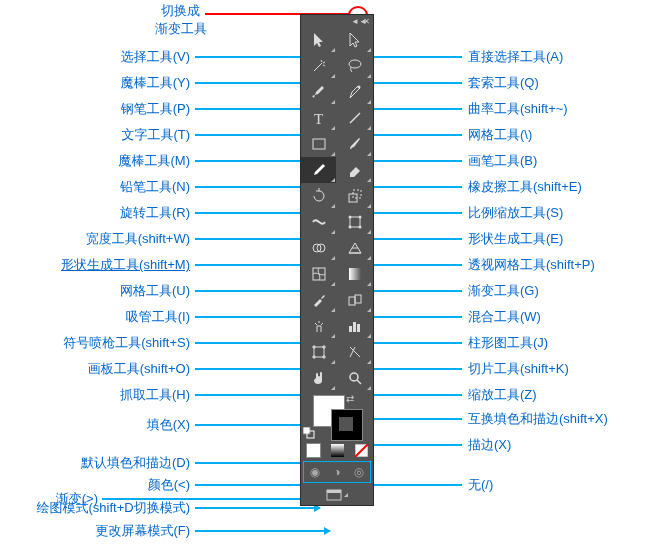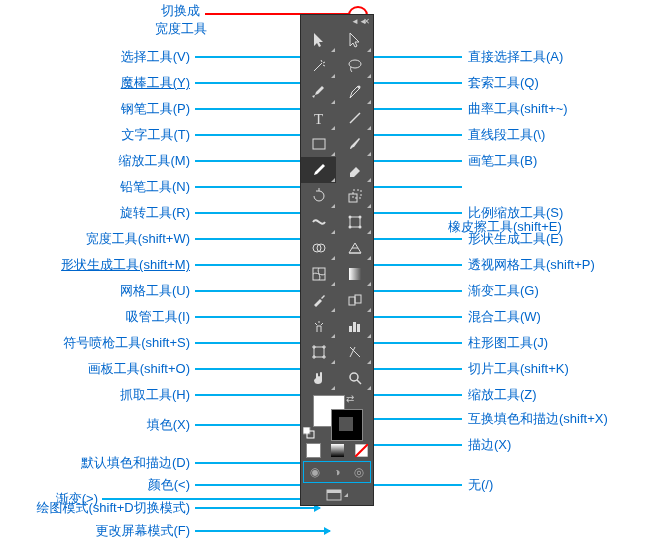--- a/index.html
+++ b/index.html
@@ -30,34 +30,34 @@
 .mini{flex:1;display:flex;align-items:center;justify-content:center}
 .mini-sw{width:13px;height:13px}
 .mode-row{display:flex;height:20px;background:#535353;border:1px solid #00aeef;margin:2px}
 .mode{flex:1;display:flex;align-items:center;justify-content:center;color:#aaa;font-size:12px}
 svg{display:block}
 </style>
 </head>
 <body>
 
 <div class="hdr" style="left:161px;top:2px">切换成</div>
-<div class="hdr" style="left:155px;top:20px">宽度工具</div>
+<div class="hdr" style="left:155px;top:20px">渐变工具</div>
 <div class="red-line" style="left:205px;top:13px;width:145px"></div>
 <div class="red-circle" style="left:348px;top:6px"></div>
 
 <div id="left-labels">
     <div class="label label-l" style="right: 468px; top: 48px;">选择工具(V)</div>
     <div class="arrow" style="left: 195px; top: 56px; width: 123px;"></div>
-    <div class="label label-l" style="right: 468px; top: 74px; text-decoration: underline;">魔棒工具(Y)</div>
+    <div class="label label-l" style="right: 468px; top: 74px;">魔棒工具(Y)</div>
     <div class="arrow" style="left: 195px; top: 82px; width: 123px;"></div>
     <div class="label label-l" style="right: 468px; top: 100px;">钢笔工具(P)</div>
     <div class="arrow" style="left: 195px; top: 108px; width: 123px;"></div>
     <div class="label label-l" style="right: 468px; top: 126px;">文字工具(T)</div>
     <div class="arrow" style="left: 195px; top: 134px; width: 123px;"></div>
-    <div class="label label-l" style="right: 468px; top: 152px;">缩放工具(M)</div>
+    <div class="label label-l" style="right: 468px; top: 152px;">魔棒工具(M)</div>
     <div class="arrow" style="left: 195px; top: 160px; width: 123px;"></div>
     <div class="label label-l" style="right: 468px; top: 178px;">铅笔工具(N)</div>
     <div class="arrow" style="left: 195px; top: 186px; width: 123px;"></div>
     <div class="label label-l" style="right: 468px; top: 204px;">旋转工具(R)</div>
     <div class="arrow" style="left: 195px; top: 212px; width: 123px;"></div>
     <div class="label label-l" style="right: 468px; top: 230px;">宽度工具(shift+W)</div>
     <div class="arrow" style="left: 195px; top: 238px; width: 123px;"></div>
     <div class="label label-l" style="right: 468px; top: 256px; text-decoration: underline;">形状生成工具(shift+M)</div>
     <div class="arrow" style="left: 195px; top: 264px; width: 123px;"></div>
     <div class="label label-l" style="right: 468px; top: 282px;">网格工具(U)</div>
@@ -73,25 +73,25 @@
     <div class="label label-l" style="right: 468px; top: 416px;">填色(X)</div>
     <div class="arrow" style="left: 195px; top: 424px; width: 115px;"></div>
   </div>
 <div id="right-labels">
     <div class="label" style="left: 468px; top: 48px;">直接选择工具(A)</div>
     <div class="arrow arrow-r" style="left: 354px; top: 56px; width: 108px;"></div>
     <div class="label" style="left: 468px; top: 74px;">套索工具(Q)</div>
     <div class="arrow arrow-r" style="left: 354px; top: 82px; width: 108px;"></div>
     <div class="label" style="left: 468px; top: 100px;">曲率工具(shift+~)</div>
     <div class="arrow arrow-r" style="left: 354px; top: 108px; width: 108px;"></div>
-    <div class="label" style="left: 468px; top: 126px;">直线段工具(\)</div>
+    <div class="label" style="left: 468px; top: 126px;">网格工具(\)</div>
     <div class="arrow arrow-r" style="left: 354px; top: 134px; width: 108px;"></div>
     <div class="label" style="left: 468px; top: 152px;">画笔工具(B)</div>
     <div class="arrow arrow-r" style="left: 354px; top: 160px; width: 108px;"></div>
-    <div class="label" style="left: 448px; top: 178px; margin-top: 40px;">橡皮擦工具(shift+E)</div>
+    <div class="label" style="left: 468px; top: 178px;">橡皮擦工具(shift+E)</div>
     <div class="arrow arrow-r" style="left: 354px; top: 186px; width: 108px;"></div>
     <div class="label" style="left: 468px; top: 204px;">比例缩放工具(S)</div>
     <div class="arrow arrow-r" style="left: 354px; top: 212px; width: 108px;"></div>
     <div class="label" style="left: 468px; top: 230px;">形状生成工具(E)</div>
     <div class="arrow arrow-r" style="left: 354px; top: 238px; width: 108px;"></div>
     <div class="label" style="left: 468px; top: 256px;">透视网格工具(shift+P)</div>
     <div class="arrow arrow-r" style="left: 354px; top: 264px; width: 108px;"></div>
     <div class="label" style="left: 468px; top: 282px;">渐变工具(G)</div>
     <div class="arrow arrow-r" style="left: 354px; top: 290px; width: 108px;"></div>
     <div class="label" style="left: 468px; top: 308px; text-align: center;">混合工具(W)</div>

